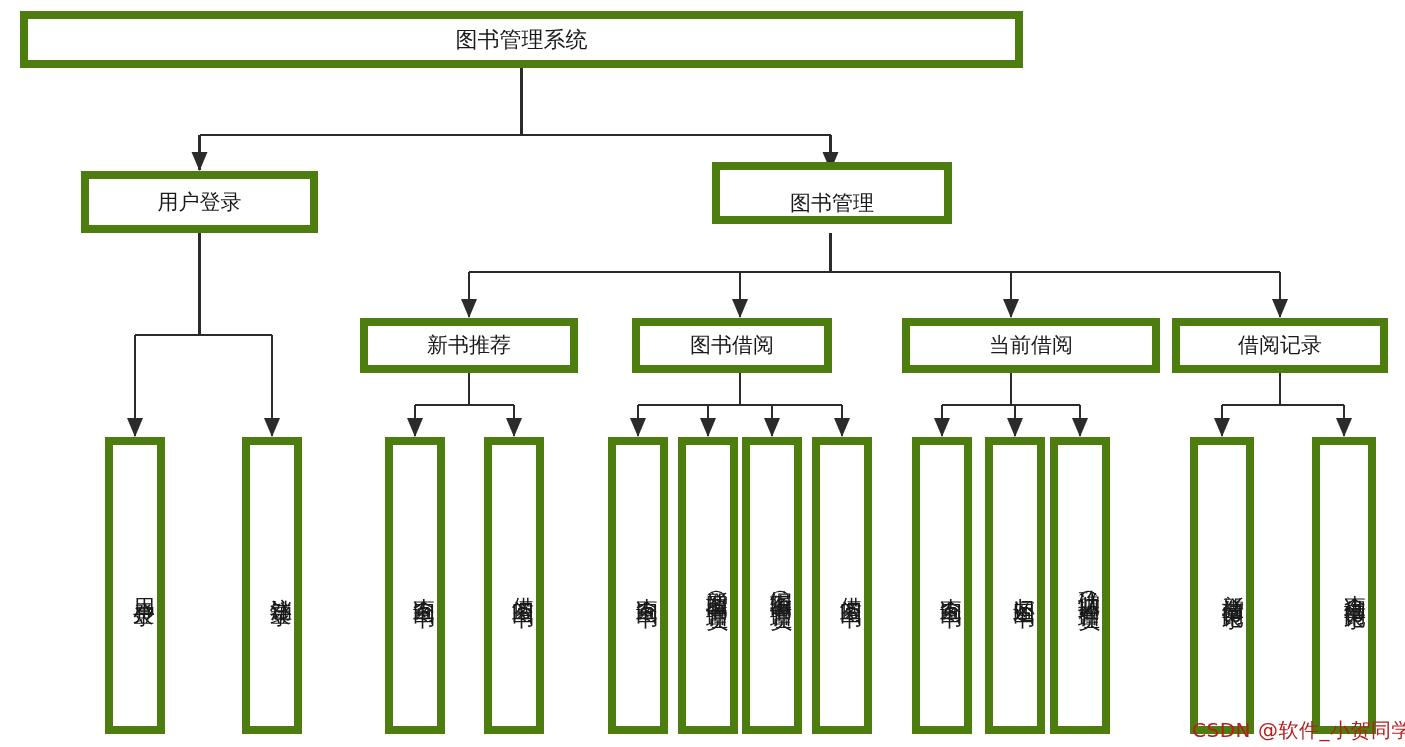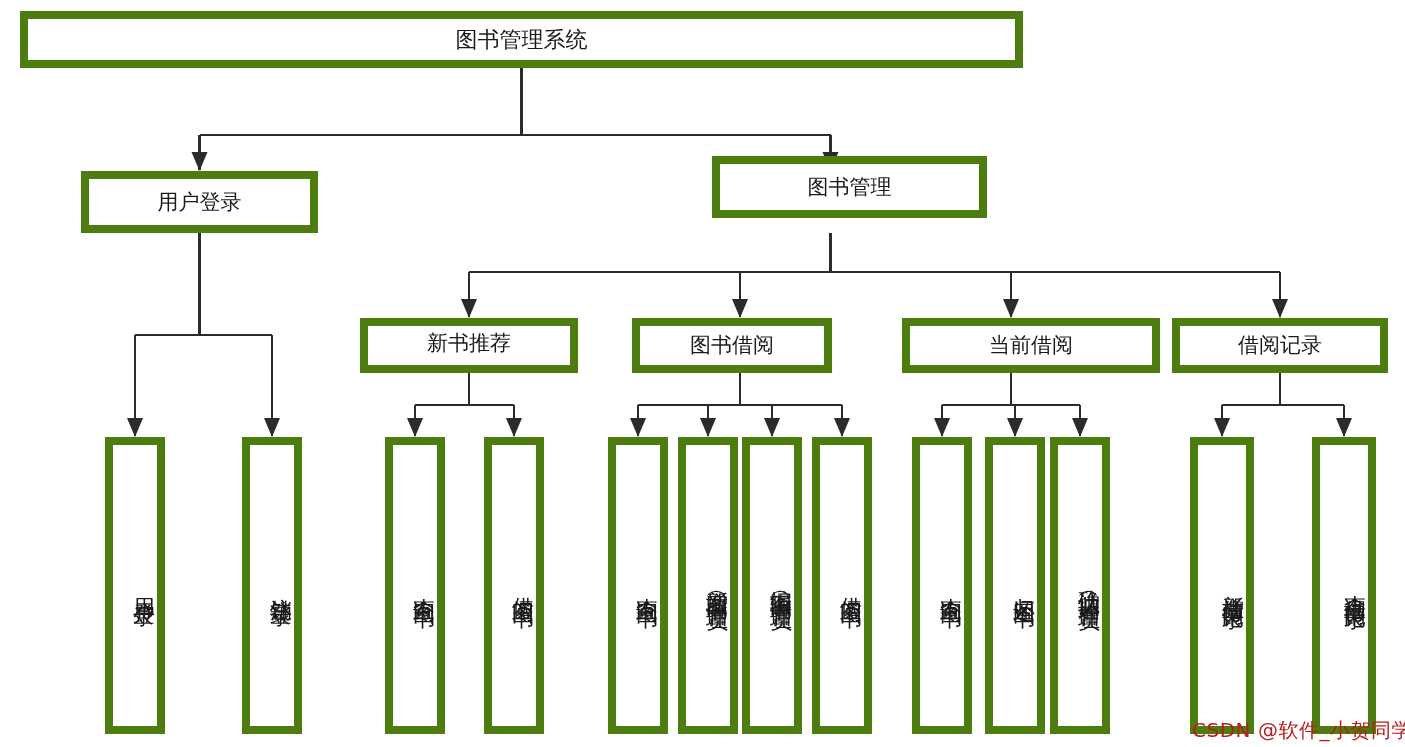--- a/index.html
+++ b/index.html
@@ -126,24 +126,24 @@
       <line x1="1344" y1="405" x2="1344" y2="436" stroke="#2b2b2b" stroke-width="2.4" shape-rendering="crispEdges"></line>
       <path d="M 1336 418 L 1344 437 L 1352 418 Z" fill="#2b2b2b"></path>
     </svg>
   <div id="nodes">
       <div class="node h root" style="left: 20px; top: 11px; width: 1003px; height: 57px;">
         <span>图书管理系统</span>
       </div>
       <div class="node h" style="left: 81px; top: 171px; width: 237px; height: 62px;">
         <span>用户登录</span>
       </div>
-      <div class="node h" style="left: 712px; top: 156px; width: 275px; height: 62px;">
+      <div class="node h" style="left: 712px; top: 162px; width: 240px; height: 62px; align-items: flex-end;">
         <span>图书管理</span>
       </div>
-      <div class="node h" style="left: 360px; top: 318px; width: 218px; height: 55px; font-family: Liberation Mono, monospace;">
+      <div class="node h" style="left: 360px; top: 318px; width: 218px; height: 55px;">
         <span>新书推荐</span>
       </div>
       <div class="node h" style="left: 632px; top: 318px; width: 200px; height: 55px;">
         <span>图书借阅</span>
       </div>
       <div class="node h" style="left: 902px; top: 318px; width: 258px; height: 55px;">
         <span>当前借阅</span>
       </div>
       <div class="node h" style="left: 1172px; top: 318px; width: 216px; height: 55px;">
         <span>借阅记录</span>

